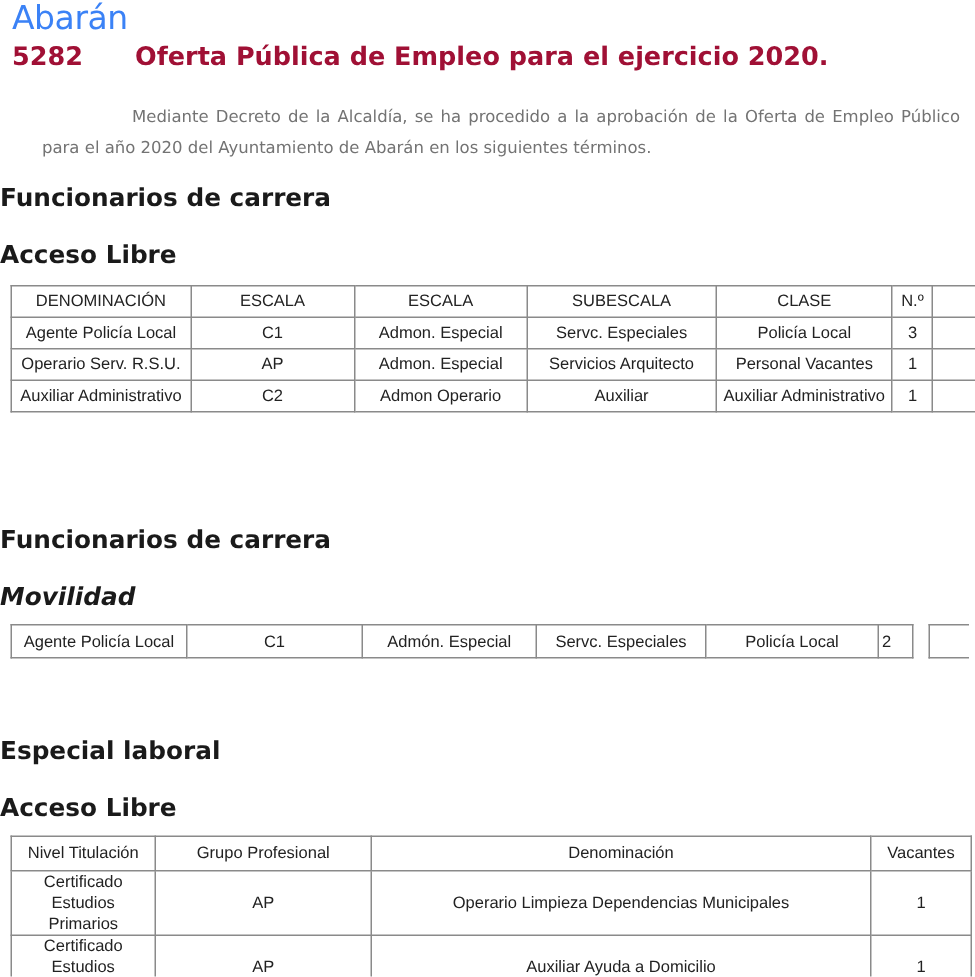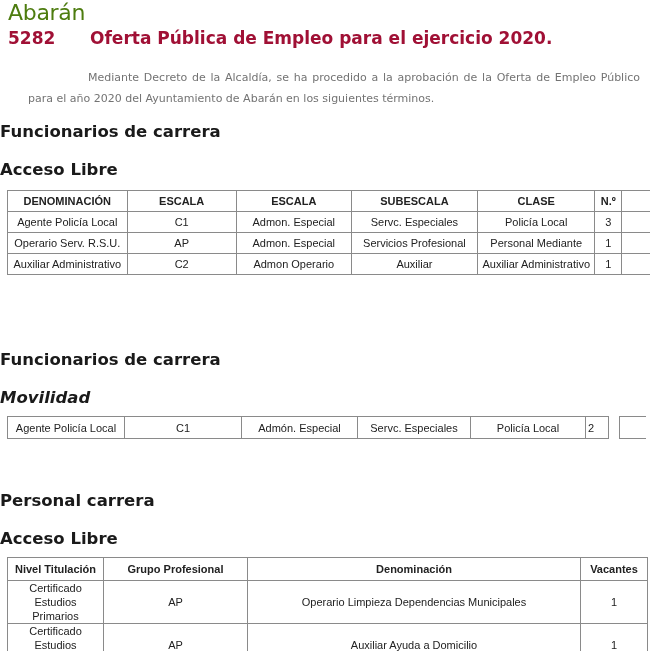--- a/index.html
+++ b/index.html
@@ -1,25 +1,25 @@
 <!DOCTYPE html>
 <html><head>
 <meta charset="utf-8">
 <style>
   html, body { margin:0; padding:0; background:#ffffff; }
   body { width:650px; height:651px; position:relative; overflow:hidden; font-family:"DejaVu Sans", sans-serif; color:#1a1a1a; }
-  .muni { position:absolute; left:8px; top:0px; font-size:22px; font-family:"DejaVu Sans", sans-serif; color:#4d7c0f; letter-spacing:-0.3px; }
+  .muni { position:absolute; left:8px; top:0px; font-size:22px; font-family:"DejaVu Sans", sans-serif; color:#3b82f6; letter-spacing:-0.3px; }
   .heading { position:absolute; left:8px; top:28px; font-size:17px; font-weight:bold; color:#a01035; white-space:nowrap; }
   .heading .num { display:inline-block; width:82px; }
   .para { position:absolute; left:28px; top:67px; width:612px; font-size:11px; line-height:21px; color:#737373; text-align:justify; }
   .para .indent { display:inline-block; width:60px; }
   .sec { position:absolute; left:0; width:650px; text-align:left; font-weight:bold; font-size:16.5px; color:#1a1a1a; }
   table { position:absolute; border-collapse:collapse; font-family:"Liberation Sans", sans-serif; font-size:11px; color:#222; }
   td, th { border:1px solid #8a8a8a; text-align:center; padding:0 2px; }
-  th { font-weight:bold; }
+  th { font-weight:normal; }
   .t1 { left:7px; top:190px; }
   .t1 td, .t1 th { height:20px; }
   .t2 { left:7px; top:416px; }
   .t2 td { height:21px; }
   .t3 { left:7px; top:557px; }
   .t3 th { height:22px; }
   .t3 td { height:32px; line-height:14px; }
   .ghost { border-top:1px solid #8a8a8a; border-bottom:1px solid #8a8a8a; border-left:1px solid #8a8a8a; border-right:none; }
   .t2 .ghost-gap { border:none; width:6px; }
 </style>
@@ -56,22 +56,22 @@
       <td>Admon. Especial</td>
       <td>Servc. Especiales</td>
       <td>Policía Local</td>
       <td>3</td>
       <td class="ghost"></td>
     </tr>
     <tr>
       <td>Operario Serv. R.S.U.</td>
       <td>AP</td>
       <td>Admon. Especial</td>
-      <td>Servicios Profesional</td>
-      <td>Personal Mediante</td>
+      <td>Servicios Arquitecto</td>
+      <td>Personal Vacantes</td>
       <td>1</td>
       <td class="ghost"></td>
     </tr>
     <tr>
       <td>Auxiliar Administrativo</td>
       <td>C2</td>
       <td>Admon Operario</td>
       <td>Auxiliar</td>
       <td>Auxiliar Administrativo</td>
       <td>1</td>
@@ -91,21 +91,21 @@
       <td style="width:111px">Admón. Especial</td>
       <td style="width:108px">Servc. Especiales</td>
       <td style="width:110px">Policía Local</td>
       <td style="width:18px; text-align:left;">2</td>
       <td class="ghost-gap"></td>
       <td class="ghost" style="width:22px"></td>
     </tr>
   </tbody>
 </table>
 
-<div class="sec" style="top:491px;">Personal carrera</div>
+<div class="sec" style="top:491px;">Especial laboral</div>
 <div class="sec" style="top:529px;">Acceso Libre</div>
 
 <table class="t3">
   <thead>
     <tr>
       <th style="width:91px">Nivel Titulación</th>
       <th style="width:139px">Grupo Profesional</th>
       <th style="width:328px">Denominación</th>
       <th style="width:62px">Vacantes</th>
     </tr>

